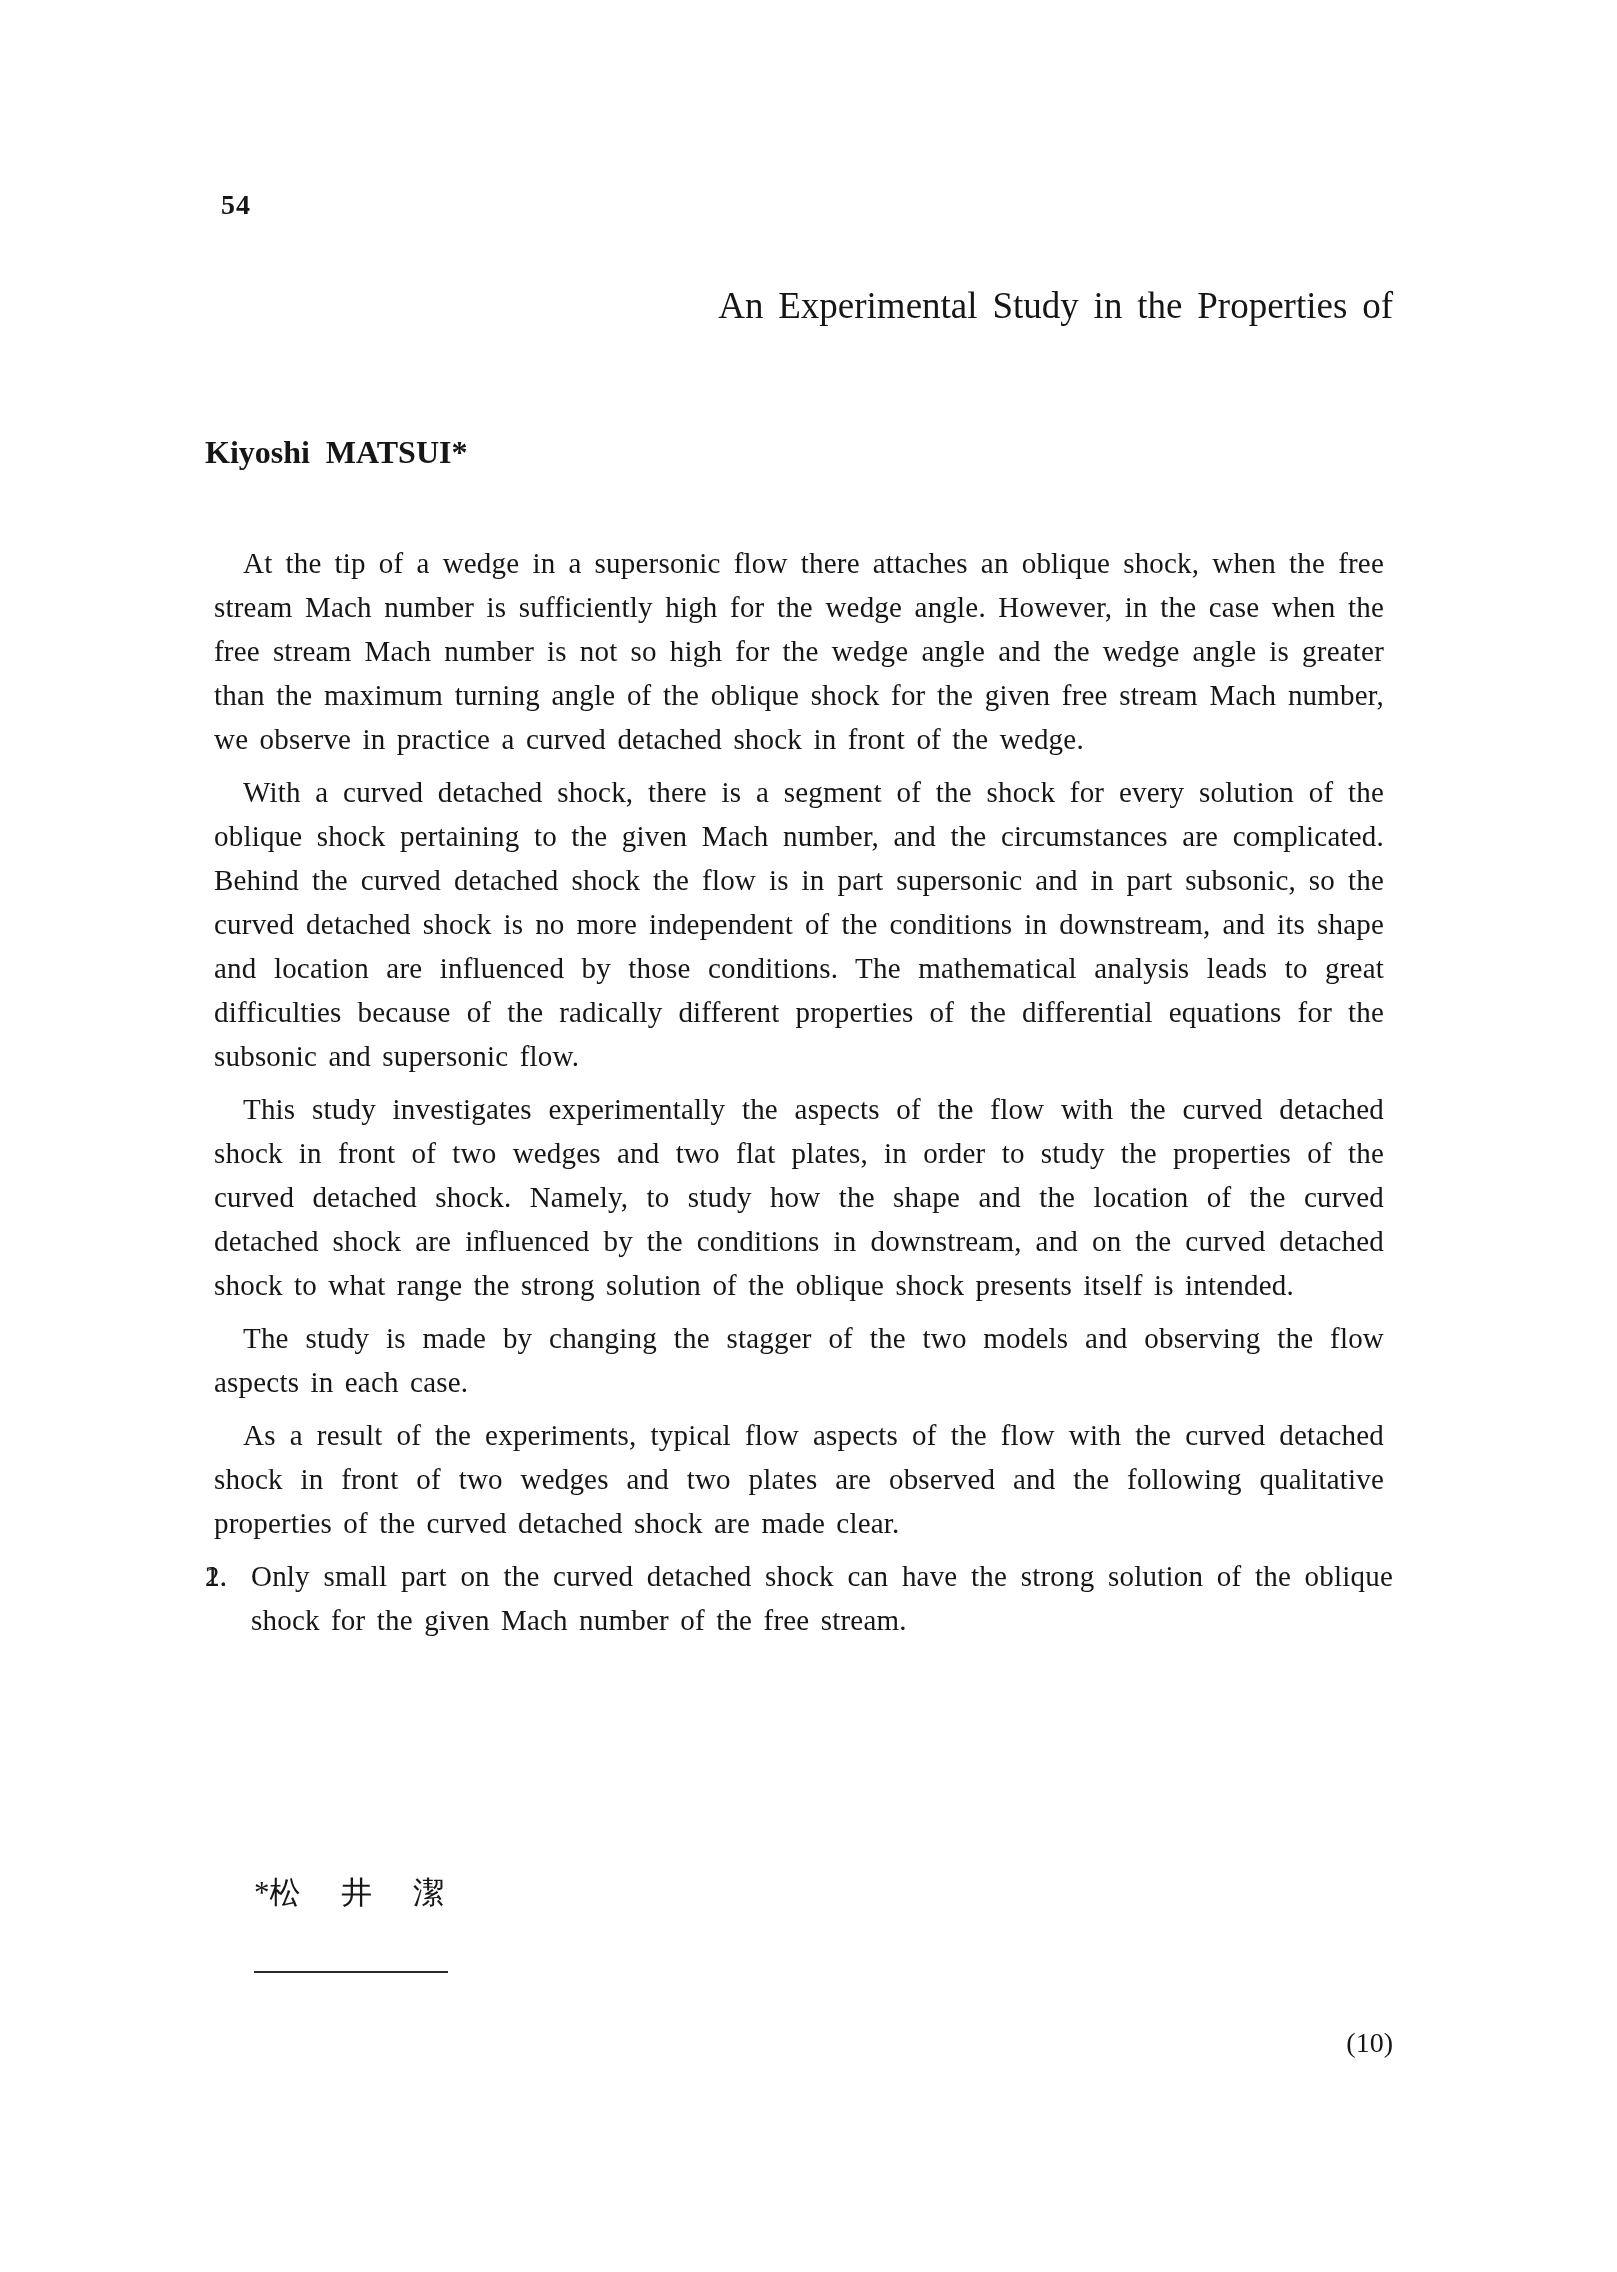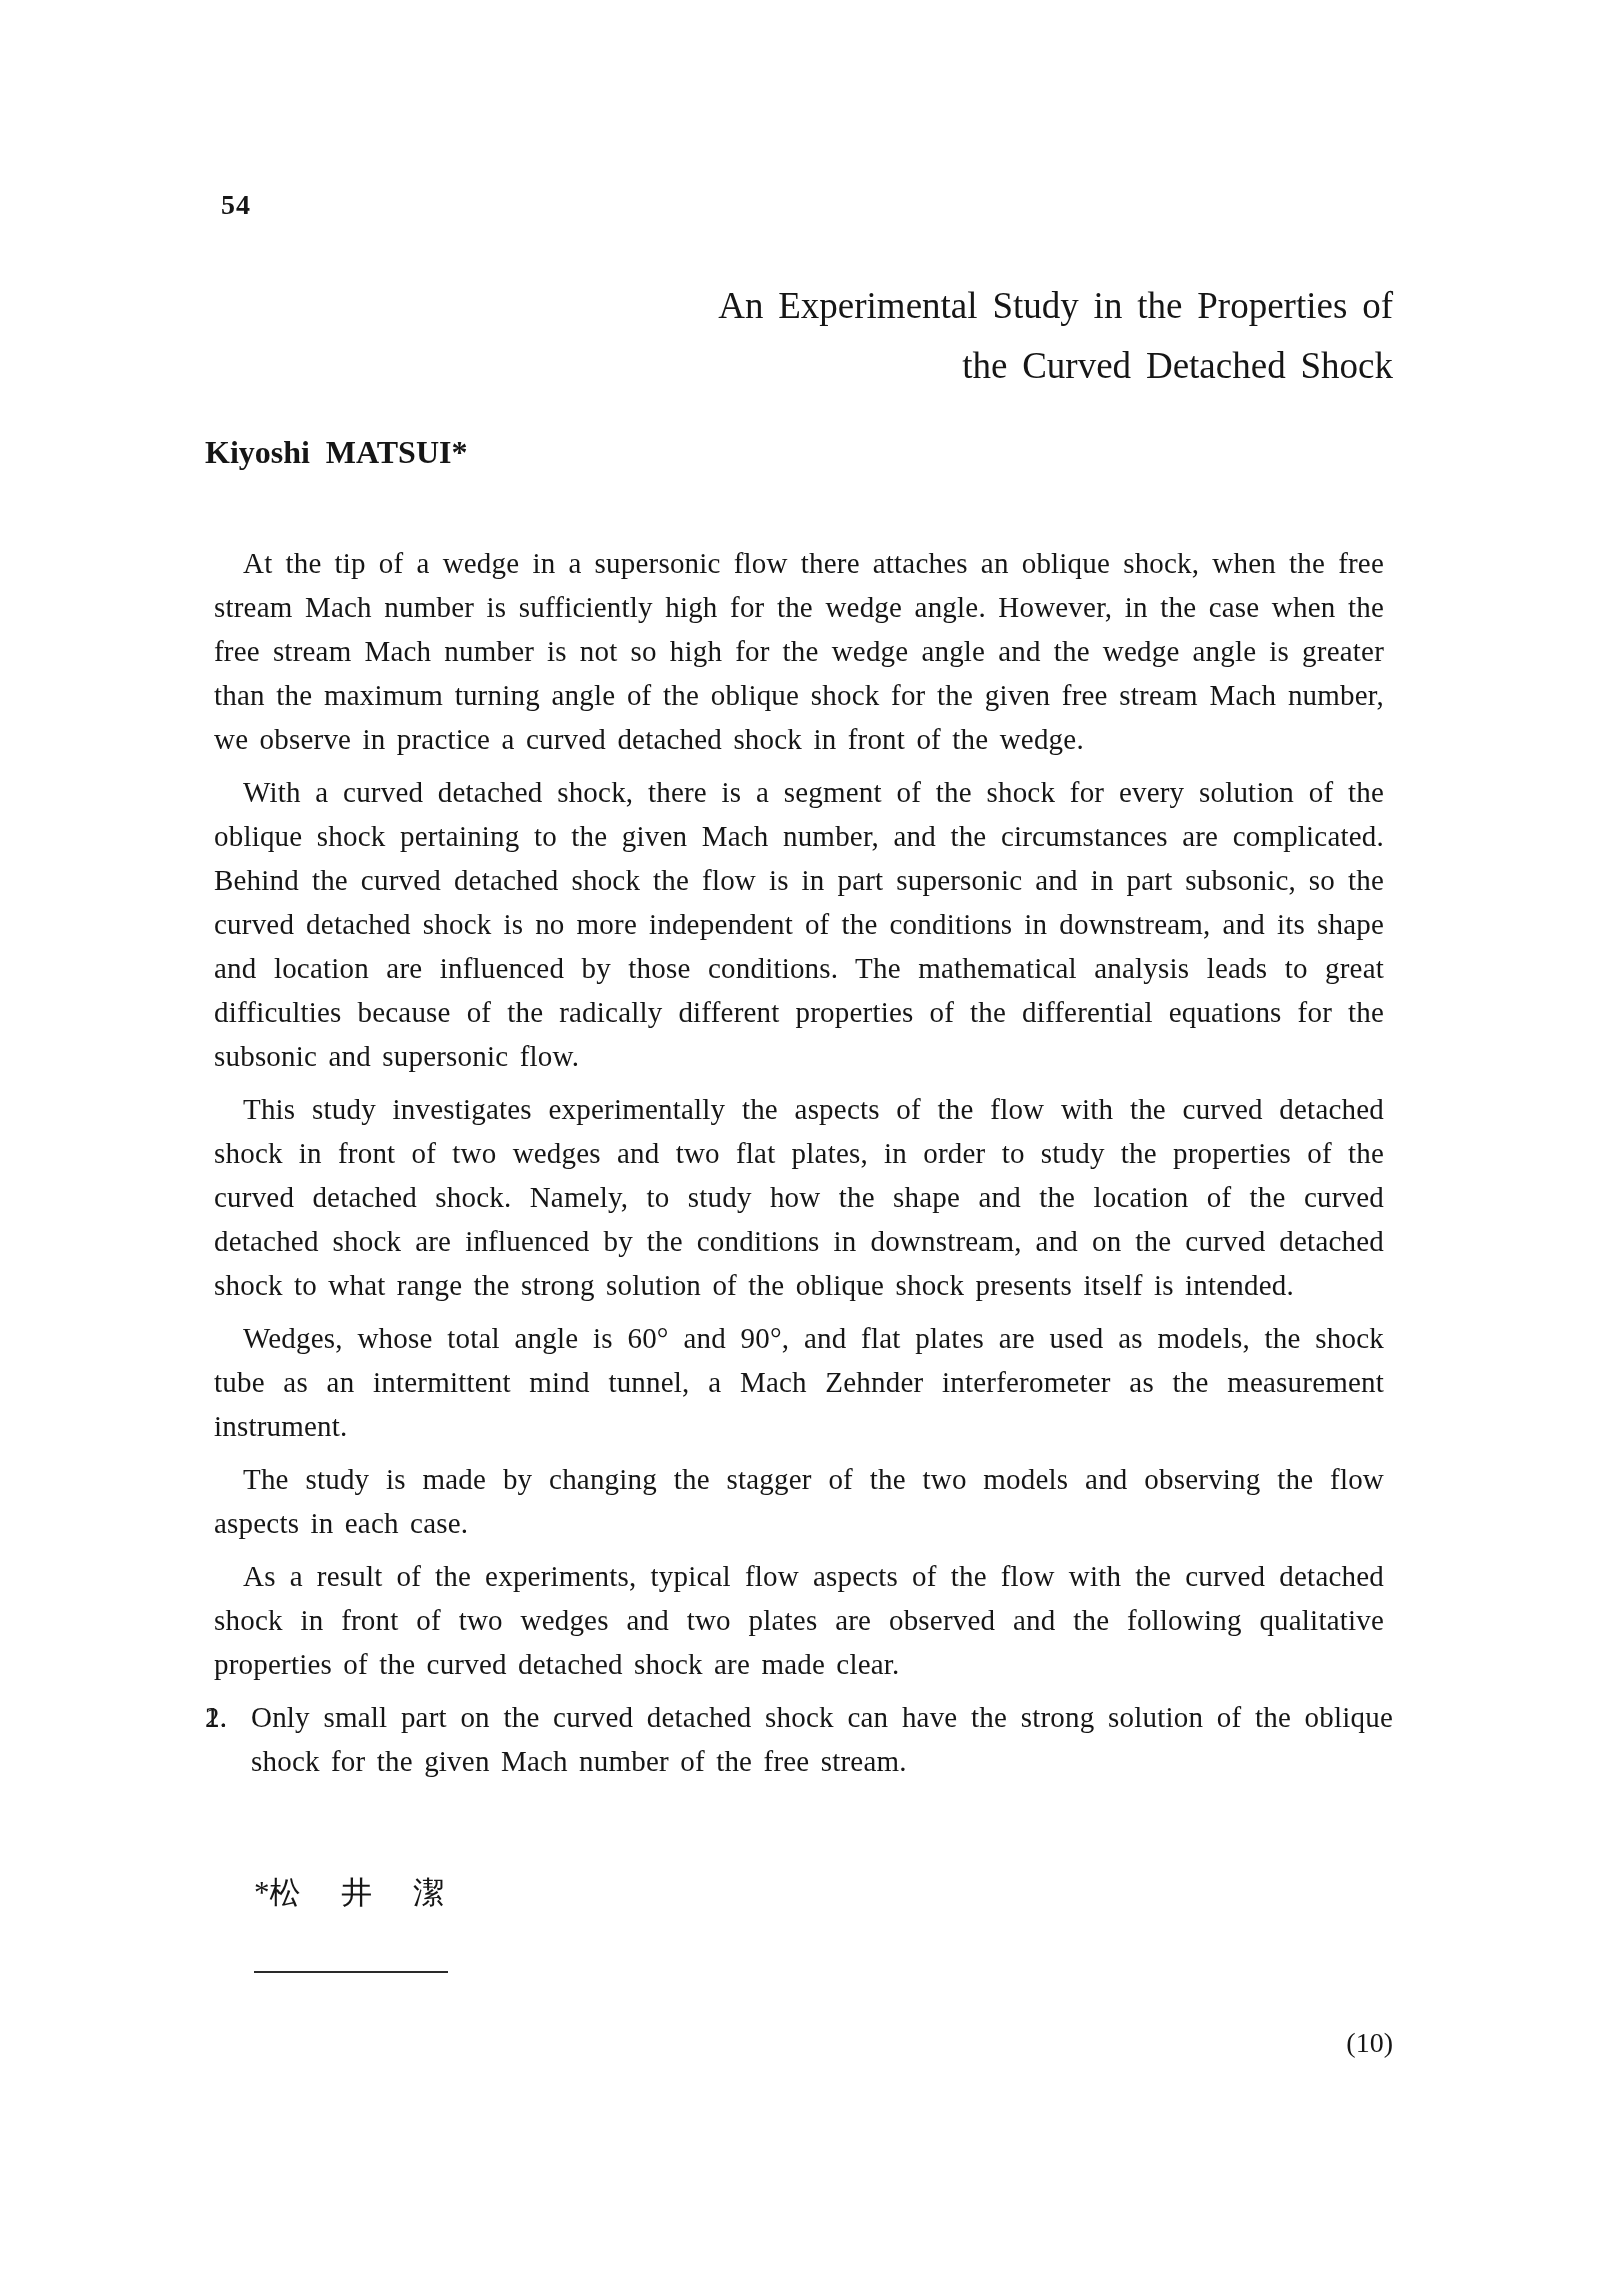--- a/index.html
+++ b/index.html
@@ -106,30 +106,28 @@
 </style>
 </head>
 <body>
 
 <div class="page">
 
   <div class="page-number">54</div>
 
   <h1 class="title-block">
     <span class="title-line">An Experimental Study in the Properties of</span>
-    <span class="title-line">the Curved Detached Shock</span>
   </h1>
 
   <div class="author-line">Kiyoshi MATSUI*</div>
 
   <div class="body-block">
     <p>At the tip of a wedge in a supersonic flow there attaches an oblique shock, when the free stream Mach number is sufficiently high for the wedge angle. However, in the case when the free stream Mach number is not so high for the wedge angle and the wedge angle is greater than the maximum turning angle of the oblique shock for the given free stream Mach number, we observe in practice a curved detached shock in front of the wedge.</p>
     <p>With a curved detached shock, there is a segment of the shock for every solution of the oblique shock pertaining to the given Mach number, and the circumstances are complicated.  Behind the curved detached shock the flow is in part supersonic and in part subsonic, so the curved detached shock is no more independent of the conditions in downstream, and its shape and location are influenced by those conditions.  The mathematical analysis leads to great difficulties because of the radically different properties of the differential equations for the subsonic and supersonic flow.</p>
     <p>This study investigates experimentally the aspects of the flow with the curved detached shock in front of two wedges and two flat plates, in order to study the properties of the curved detached shock.  Namely, to study how the shape and the location of the curved detached shock are influenced by the conditions in downstream, and on the curved detached shock to what range the strong solution of the oblique shock presents itself is intended.</p>
-    <p>Wedges, whose total angle is 60° and 90°, and flat plates are used as models, the shock tube as an intermittent mind tunnel, a Mach Zehnder interferometer as the measurement instrument.</p>
     <p>The study is made by changing the stagger of the two models and observing the flow aspects in each case.</p>
     <p>As a result of the experiments, typical flow aspects of the flow with the curved detached shock in front of two wedges and two plates are observed and the following qualitative properties of the curved detached shock are made clear.</p>
 
     <ol class="num-list">
       <li class="num-item">
         <span class="num">1.</span>
       </li>
       <li class="num-item">
         <span class="num">2.</span>
         <span>Only small part on the curved detached shock can have the strong solution of the oblique shock for the given Mach number of the free stream.</span>

